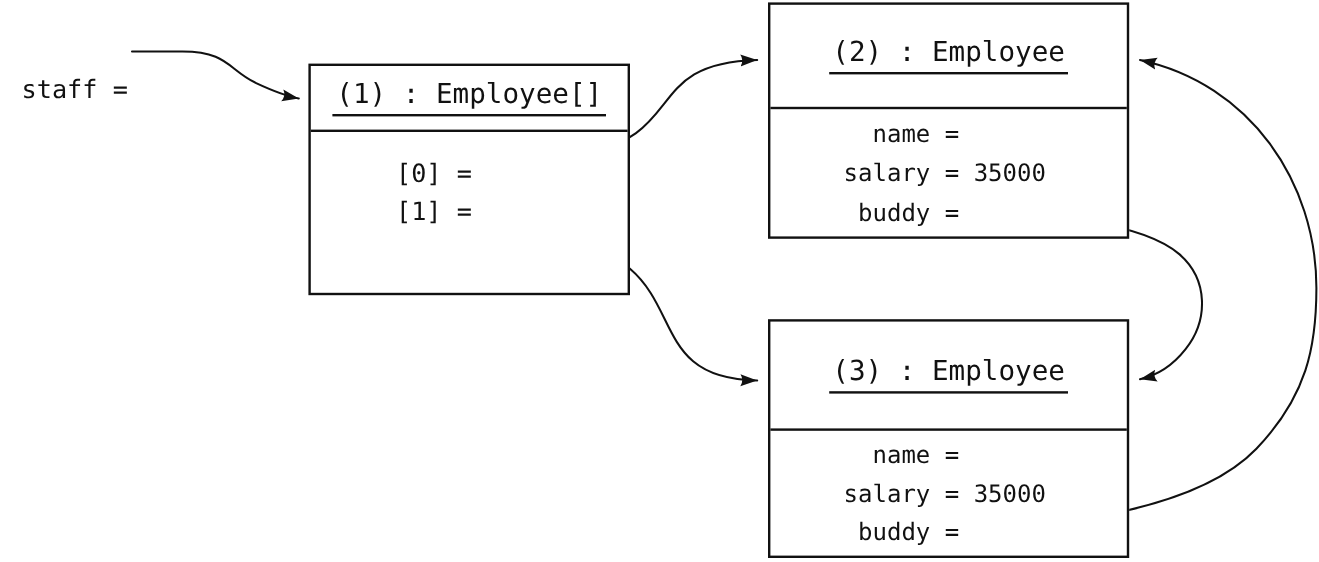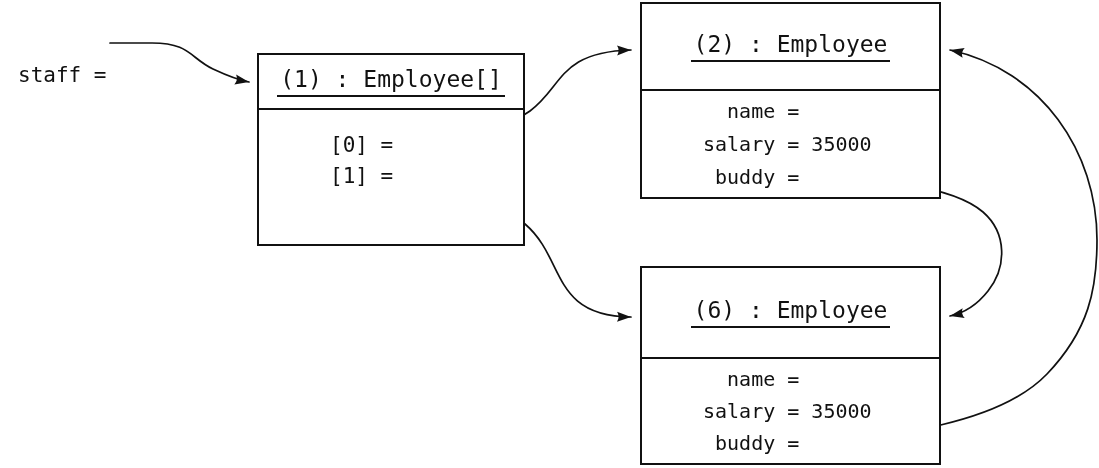--- a/index.html
+++ b/index.html
@@ -109,21 +109,21 @@
     </div>
     <div class="fields">
       <div class="field">  name =</div>
       <div class="field">salary = 35000</div>
       <div class="field"> buddy =</div>
     </div>
   </div>
 
   <div class="obj box3">
     <div class="title">
-      <span class="u">(6) : Employee</span>
+      <span class="u">(3) : Employee</span>
     </div>
     <div class="fields">
       <div class="field">  name =</div>
       <div class="field">salary = 35000</div>
       <div class="field"> buddy =</div>
     </div>
   </div>
 
 </div>
 

